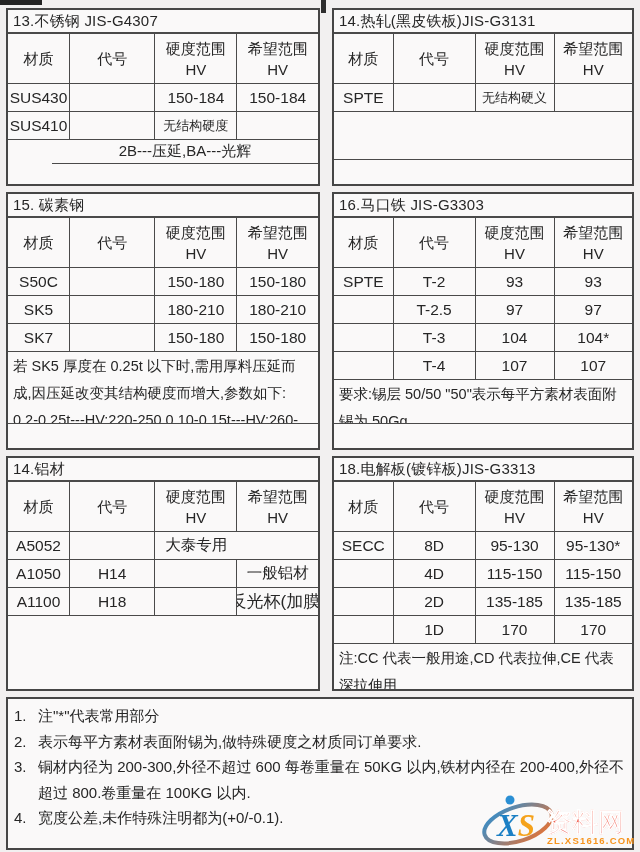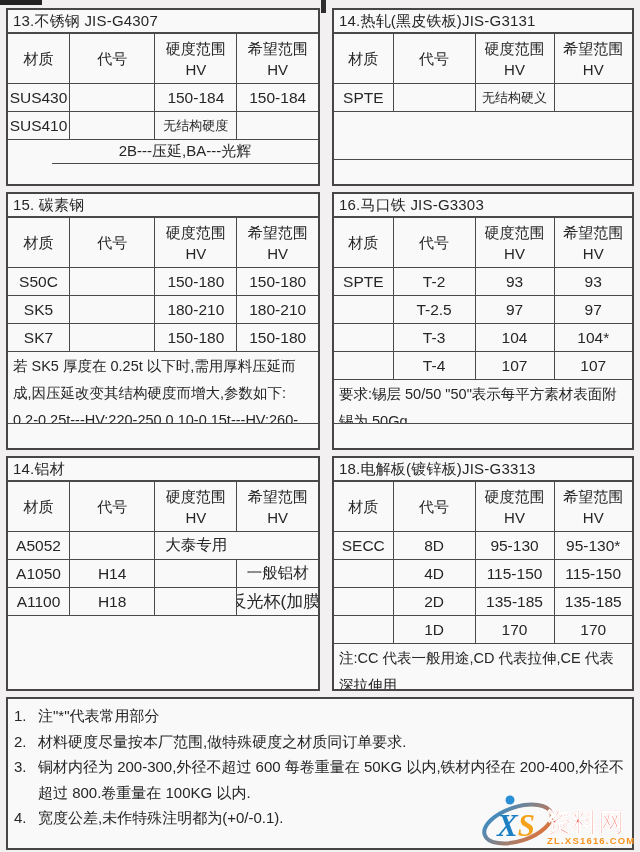--- a/index.html
+++ b/index.html
@@ -328,21 +328,21 @@
 
     </div>
 
     <div class="footnotes">
       <div class="fn">
         <span class="fn-num">1.</span>
         <span class="fn-text">注"*"代表常用部分</span>
       </div>
       <div class="fn">
         <span class="fn-num">2.</span>
-        <span class="fn-text">材料硬度尽量按本厂范围,做特殊硬度之材质同订单要求.</span>
+        <span class="fn-text">表示每平方素材表面附锡为,做特殊硬度之材质同订单要求.</span>
       </div>
       <div class="fn">
         <span class="fn-num">3.</span>
         <span class="fn-text">铜材内径为 200-300,外径不超过 600 每卷重量在 50KG 以内,铁材内径在 200-400,外径不超过 800.卷重量在 100KG 以内.</span>
       </div>
       <div class="fn">
         <span class="fn-num">4.</span>
         <span class="fn-text">宽度公差,未作特殊注明都为(+0/-0.1).</span>
       </div>
     </div>

